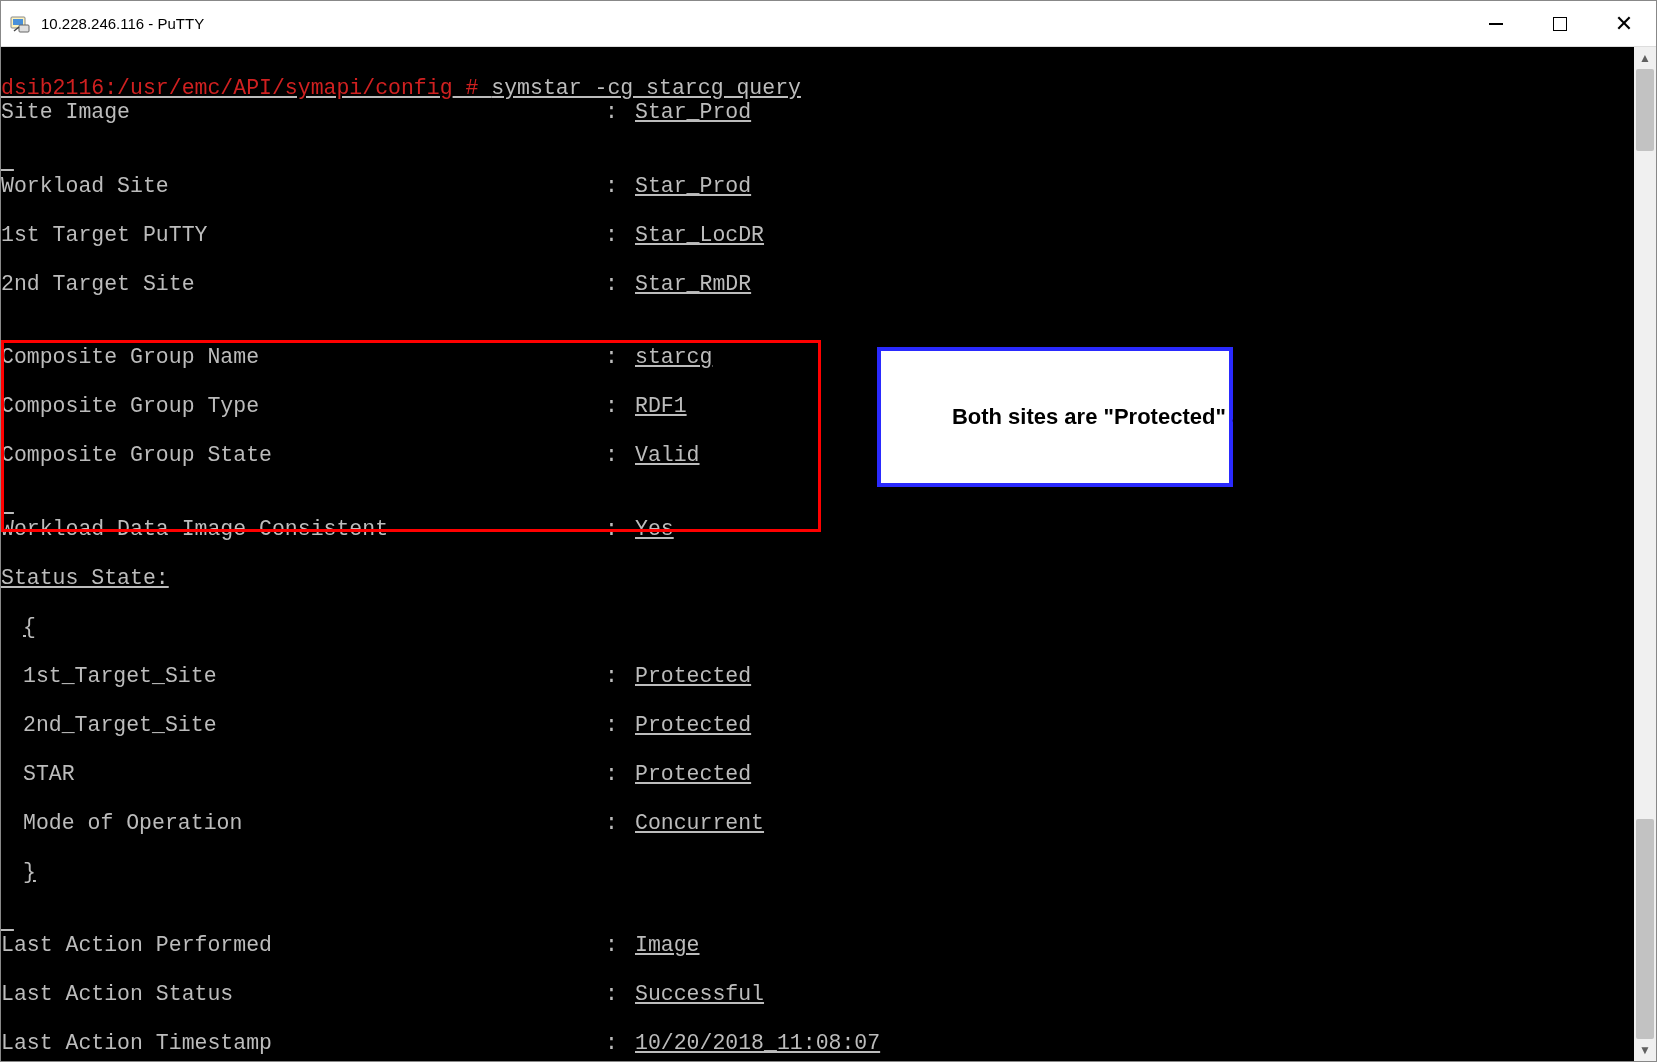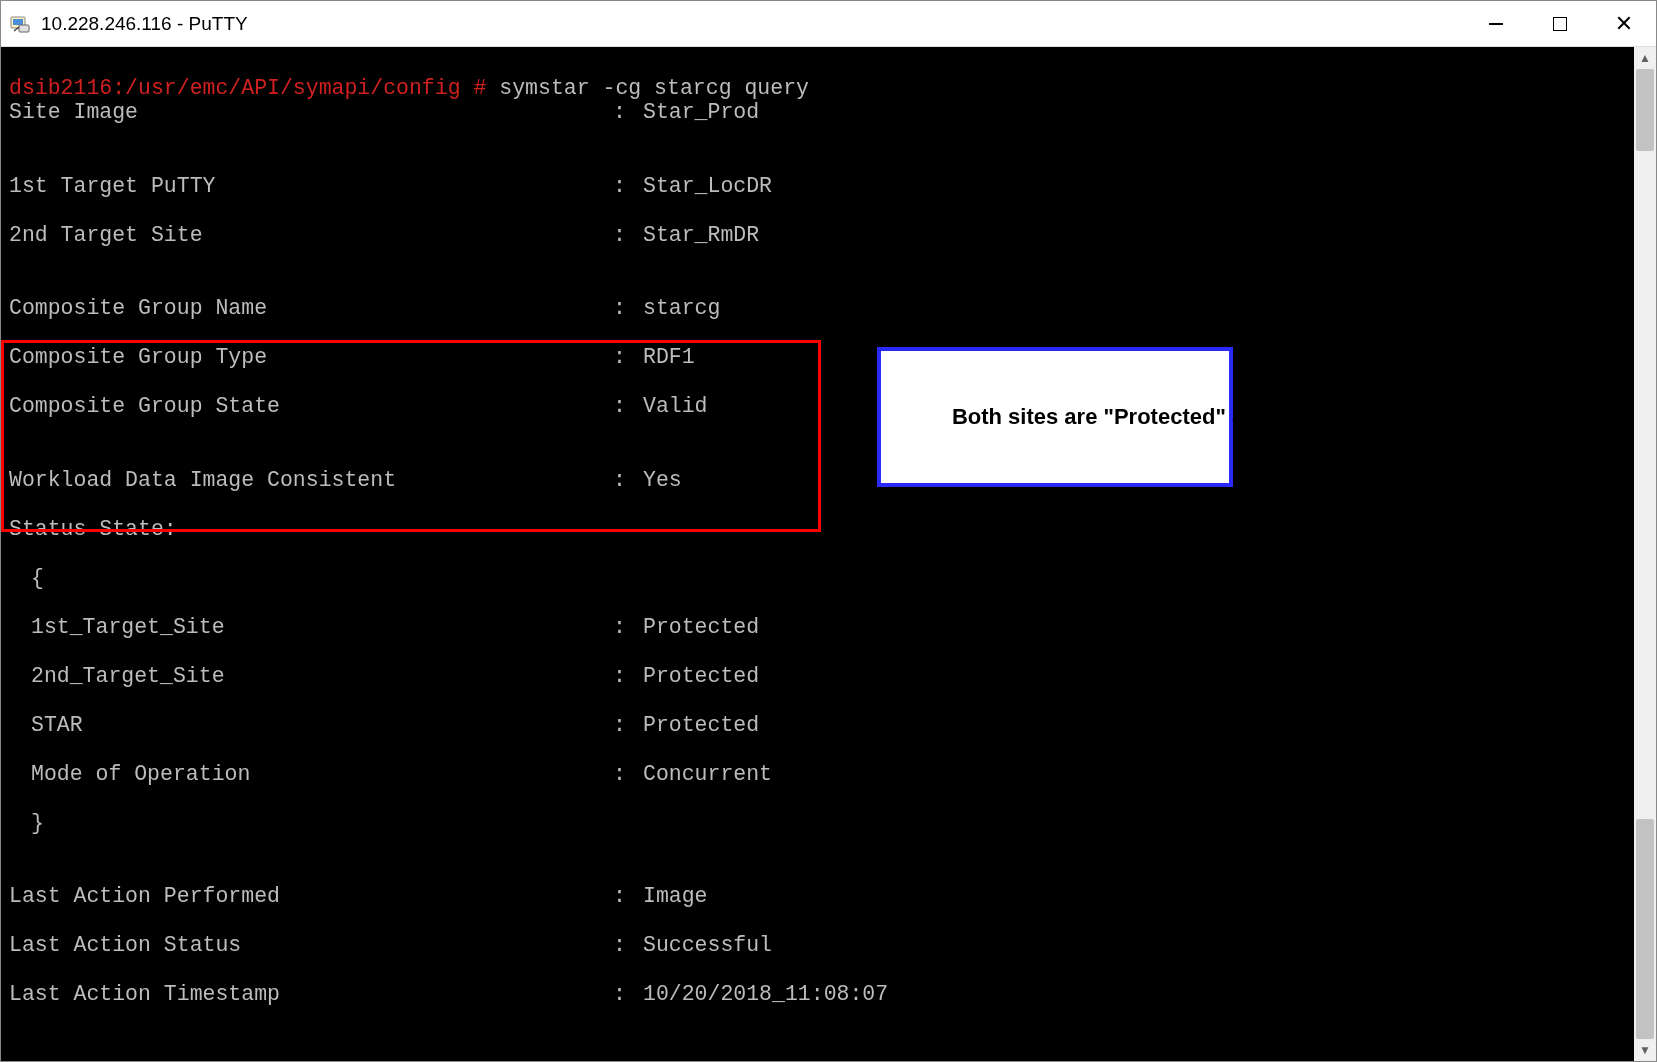--- a/index.html
+++ b/index.html
@@ -27,21 +27,21 @@
     flex: 0 0 auto;
   }
   .titlebar-left {
     display: flex;
     align-items: center;
     padding-left: 8px;
     gap: 10px;
     flex: 1 1 auto;
   }
   .titlebar-title {
-    font-size: 19px;
+    font-size: 15px;
     color: #000;
   }
   .win-controls {
     display: flex;
     height: 100%;
   }
   .win-btn {
     width: 64px;
     height: 100%;
     display: flex;
@@ -64,24 +64,25 @@
     min-height: 0;
     position: relative;
   }
   .terminal {
     flex: 1 1 auto;
     background: #000;
     color: #bcbcbc;
     font-family: Consolas, "Liberation Mono", Menlo, monospace;
     font-size: 21.5px;
     line-height: 24.5px;
-    padding: 4px 8px;
+    padding: 4px 0;
     white-space: pre;
     overflow: hidden;
     position: relative;
+    text-decoration: underline;
   }
   .term-prompt-path { color: #d02020; }
   .term-prompt-sym  { color: #d02020; }
   .term-cmd { color: #bcbcbc; }
   .kv-row { display: block; }
   .kv-row .kv-label { display: inline-block; width: 604px; }
   .kv-row .kv-sep   { display: inline-block; width: 30px; }
   .kv-row .kv-val   { display: inline; }
   .kv-row.indent1 .kv-label { text-indent: 22px; width: 604px; }
   .section-header { display: block; }
@@ -157,20 +158,21 @@
           <span class="icon-close">✕</span>
         </div>
     </div>
   </div>
 
   <div class="client-area">
     <div class="terminal">
 <span class="term-prompt-path">dsib2116:/usr/emc/API/symapi/config</span><span class="term-prompt-sym"> # </span><span class="term-cmd">symstar -cg starcg query</span>
 <span class="kv-row"><span class="kv-label">Site Image</span><span class="kv-sep">:</span><span class="kv-val">Star_Prod</span></span>
 <span> </span>
+<span class="kv-row"><span class="kv-label">Workload Site</span><span class="kv-sep">:</span><span class="kv-val">Star_Prod</span></span>
 <span class="kv-row"><span class="kv-label">1st Target PuTTY</span><span class="kv-sep">:</span><span class="kv-val">Star_LocDR</span></span>
 <span class="kv-row"><span class="kv-label">2nd Target Site</span><span class="kv-sep">:</span><span class="kv-val">Star_RmDR</span></span>
 <span> </span>
 <span class="kv-row"><span class="kv-label">Composite Group Name</span><span class="kv-sep">:</span><span class="kv-val">starcg</span></span>
 <span class="kv-row"><span class="kv-label">Composite Group Type</span><span class="kv-sep">:</span><span class="kv-val">RDF1</span></span>
 <span class="kv-row"><span class="kv-label">Composite Group State</span><span class="kv-sep">:</span><span class="kv-val">Valid</span></span>
 <span> </span>
 <span class="kv-row"><span class="kv-label">Workload Data Image Consistent</span><span class="kv-sep">:</span><span class="kv-val">Yes</span></span>
 <span class="section-header">Status State:</span>
 <span class="brace">{</span>

